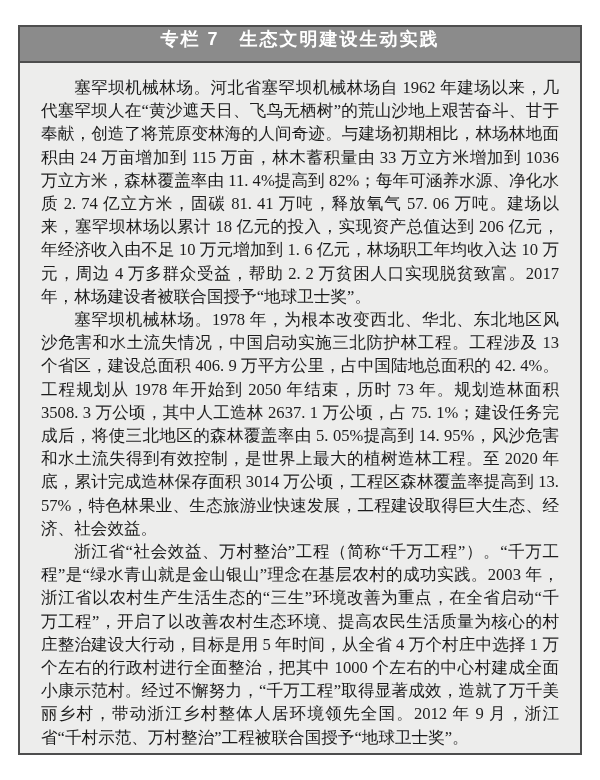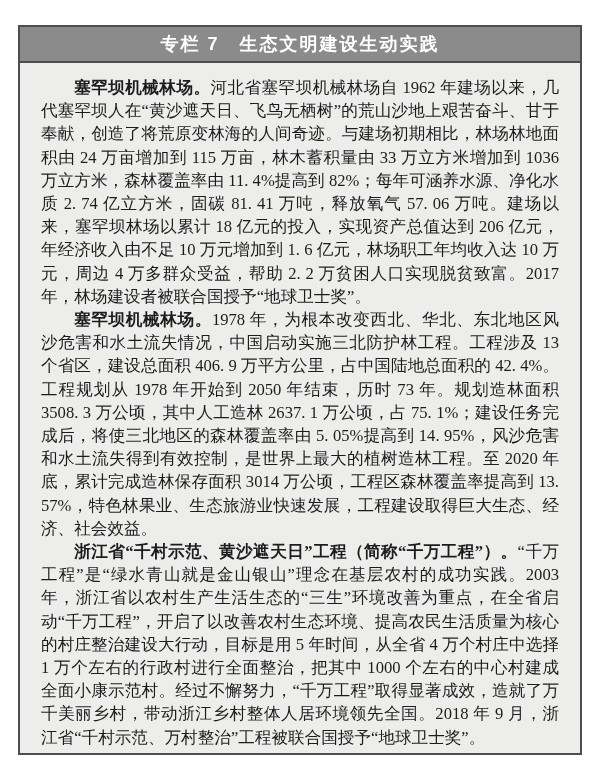--- a/index.html
+++ b/index.html
@@ -21,21 +21,21 @@
     width: 564px;
     height: 730px;
     box-sizing: border-box;
     border: 2px solid var(--border, #4e4e4e);
     background: var(--body-bg, #ededec);
   }
   .panel-header {
     box-sizing: border-box;
     height: 36px;
     display: flex;
-    align-items: center;
+    align-items: flex-start;
     justify-content: center;
     background: var(--header-bg, #8b8b8b);
     border-bottom: 2px solid var(--border, #4e4e4e);
   }
   .panel-title {
     color: var(--header-text, #ffffff);
     font-family: "Liberation Sans", sans-serif;
     font-weight: bold;
     font-size: 18px;
     letter-spacing: 2px;
@@ -48,35 +48,35 @@
     font-size: 16.6px;
     line-height: 23.2px;
     color: var(--text, #1c1c1c);
     text-align: justify;
   }
   .panel-body p {
     margin: 0;
     text-indent: 2em;
   }
   .lead {
-    font-weight: bold;
+    font-weight: normal;
   }
 </style>
 </head>
 <body>
 
 <div class="page">
   <div class="panel">
 
     <div class="panel-header">
       <span class="panel-title">专栏 7　生态文明建设生动实践</span>
     </div>
 
     <div class="panel-body">
       <p><span class="lead">塞罕坝机械林场。</span><span>河北省塞罕坝机械林场自 1962 年建场以来，几代塞罕坝人在“黄沙遮天日、飞鸟无栖树”的荒山沙地上艰苦奋斗、甘于奉献，创造了将荒原变林海的人间奇迹。与建场初期相比，林场林地面积由 24 万亩增加到 115 万亩，林木蓄积量由 33 万立方米增加到 1036 万立方米，森林覆盖率由 11. 4%提高到 82%；每年可涵养水源、净化水质 2. 74 亿立方米，固碳 81. 41 万吨，释放氧气 57. 06 万吨。建场以来，塞罕坝林场以累计 18 亿元的投入，实现资产总值达到 206 亿元，年经济收入由不足 10 万元增加到 1. 6 亿元，林场职工年均收入达 10 万元，周边 4 万多群众受益，帮助 2. 2 万贫困人口实现脱贫致富。2017 年，林场建设者被联合国授予“地球卫士奖”。</span></p>
 
       <p><span class="lead">塞罕坝机械林场。</span><span>1978 年，为根本改变西北、华北、东北地区风沙危害和水土流失情况，中国启动实施三北防护林工程。工程涉及 13 个省区，建设总面积 406. 9 万平方公里，占中国陆地总面积的 42. 4%。工程规划从 1978 年开始到 2050 年结束，历时 73 年。规划造林面积 3508. 3 万公顷，其中人工造林 2637. 1 万公顷，占 75. 1%；建设任务完成后，将使三北地区的森林覆盖率由 5. 05%提高到 14. 95%，风沙危害和水土流失得到有效控制，是世界上最大的植树造林工程。至 2020 年底，累计完成造林保存面积 3014 万公顷，工程区森林覆盖率提高到 13. 57%，特色林果业、生态旅游业快速发展，工程建设取得巨大生态、经济、社会效益。</span></p>
 
-      <p><span class="lead">浙江省“千村示范、黄沙遮天日”工程（简称“千万工程”）。</span><span>“千万工程”是“绿水青山就是金山银山”理念在基层农村的成功实践。2003 年，浙江省以农村生产生活生态的“三生”环境改善为重点，在全省启动“千万工程”，开启了以改善农村生态环境、提高农民生活质量为核心的村庄整治建设大行动，目标是用 5 年时间，从全省 4 万个村庄中选择 1 万个左右的行政村进行全面整治，把其中 1000 个左右的中心村建成全面小康示范村。经过不懈努力，“千万工程”取得显著成效，造就了万千美丽乡村，带动浙江乡村整体人居环境领先全国。2018 年 9 月，浙江省“千村示范、万村整治”工程被联合国授予“地球卫士奖”。</span></p>
+      <p><span class="lead">浙江省“社会效益、万村整治”工程（简称“千万工程”）。</span><span>“千万工程”是“绿水青山就是金山银山”理念在基层农村的成功实践。2003 年，浙江省以农村生产生活生态的“三生”环境改善为重点，在全省启动“千万工程”，开启了以改善农村生态环境、提高农民生活质量为核心的村庄整治建设大行动，目标是用 5 年时间，从全省 4 万个村庄中选择 1 万个左右的行政村进行全面整治，把其中 1000 个左右的中心村建成全面小康示范村。经过不懈努力，“千万工程”取得显著成效，造就了万千美丽乡村，带动浙江乡村整体人居环境领先全国。2012 年 9 月，浙江省“千村示范、万村整治”工程被联合国授予“地球卫士奖”。</span></p>
     </div>
 
   </div>
 </div>
 
 </body></html>

